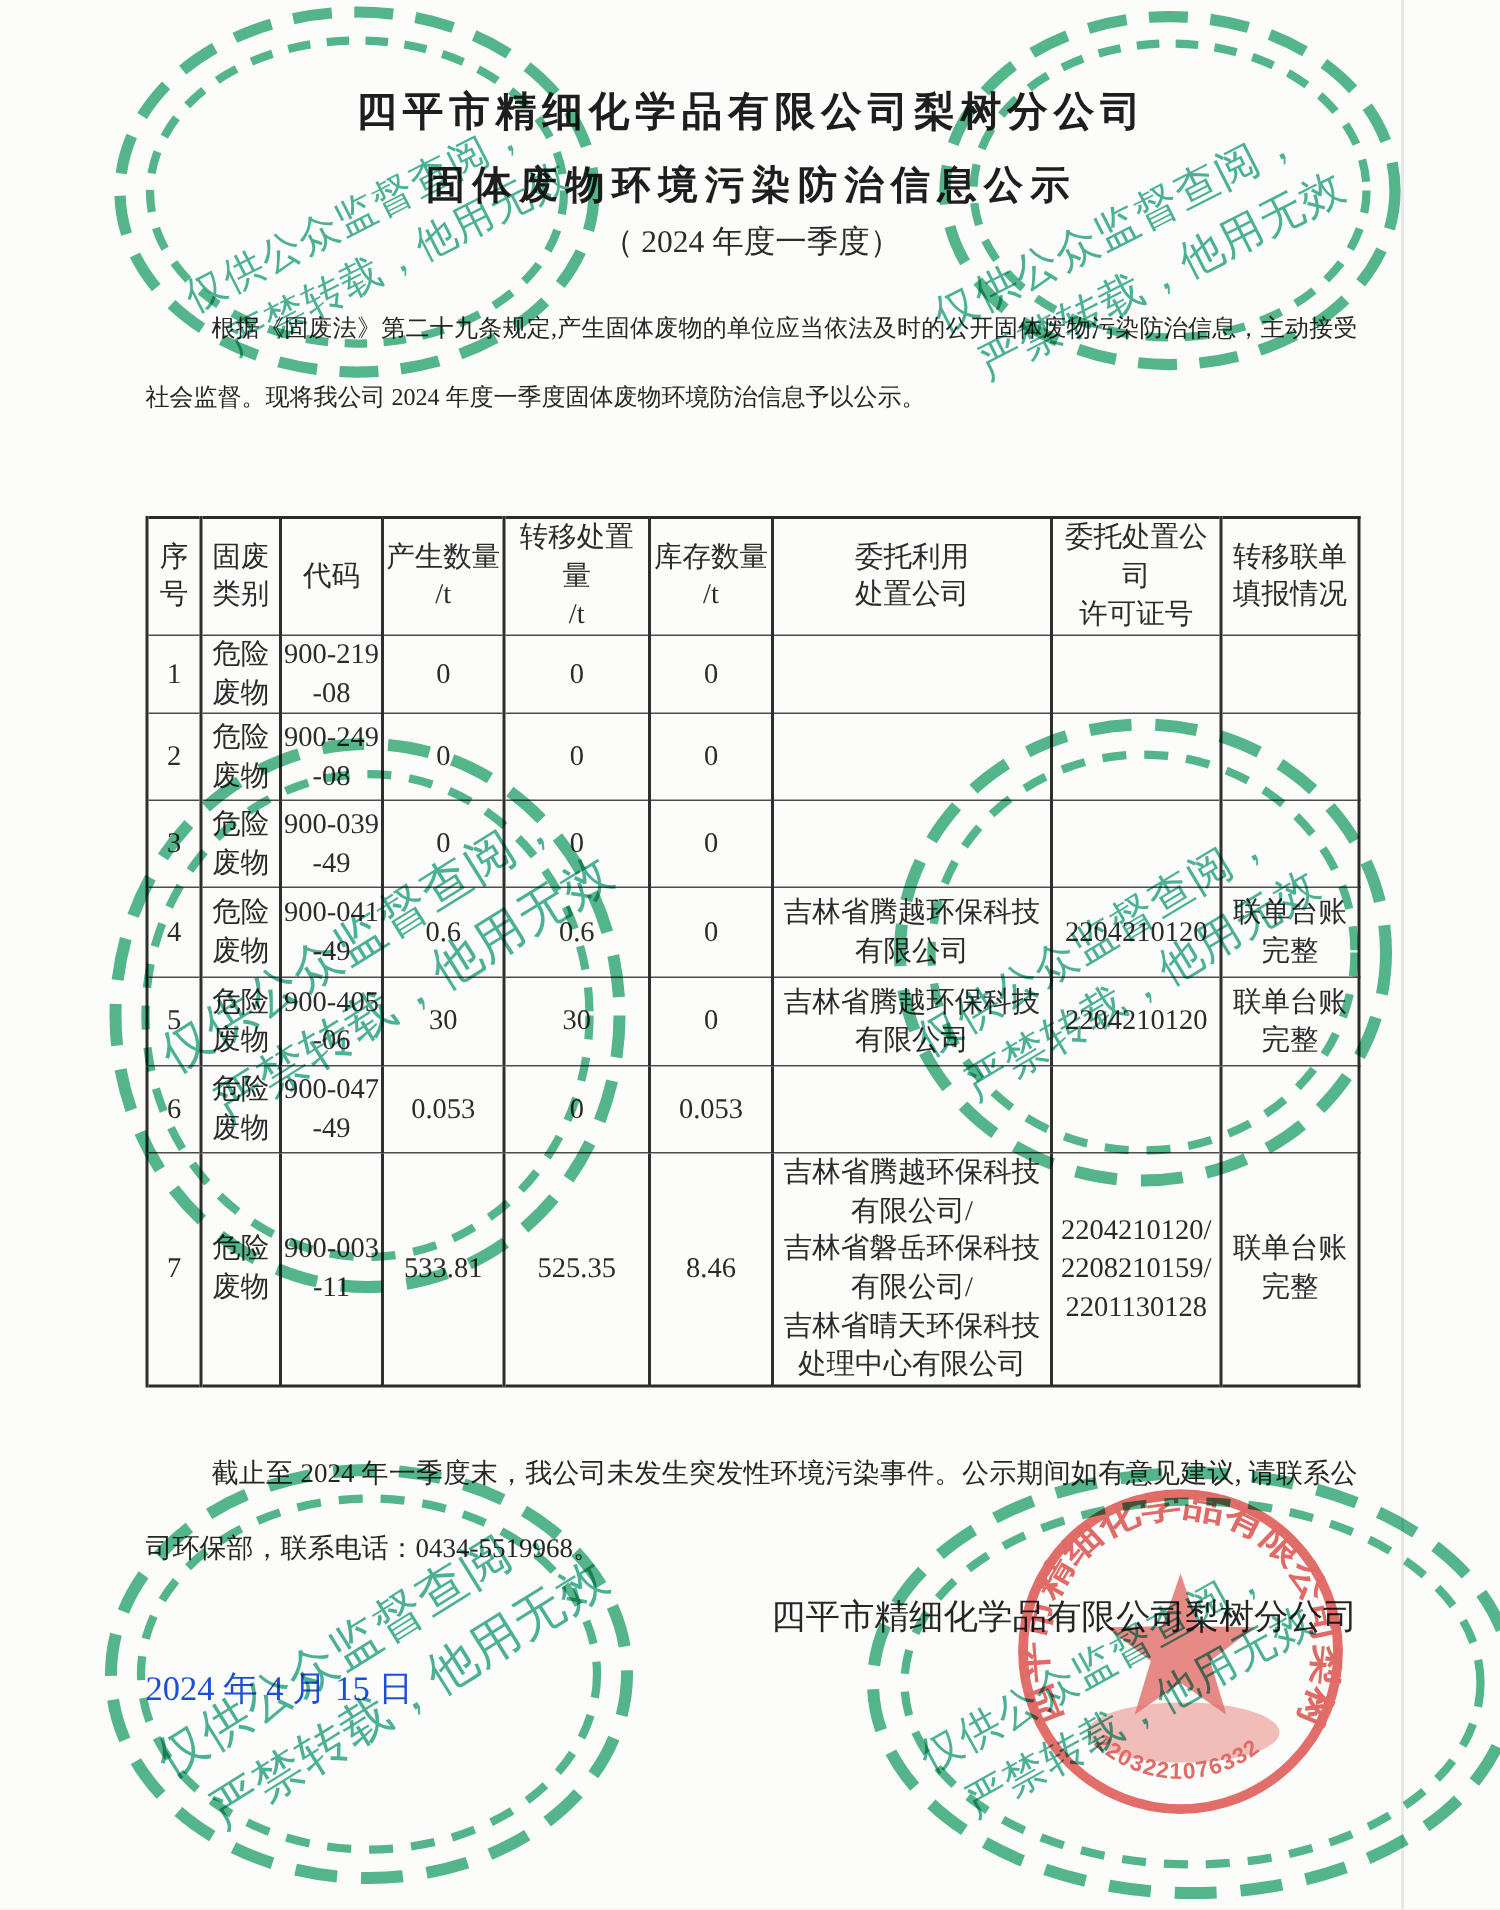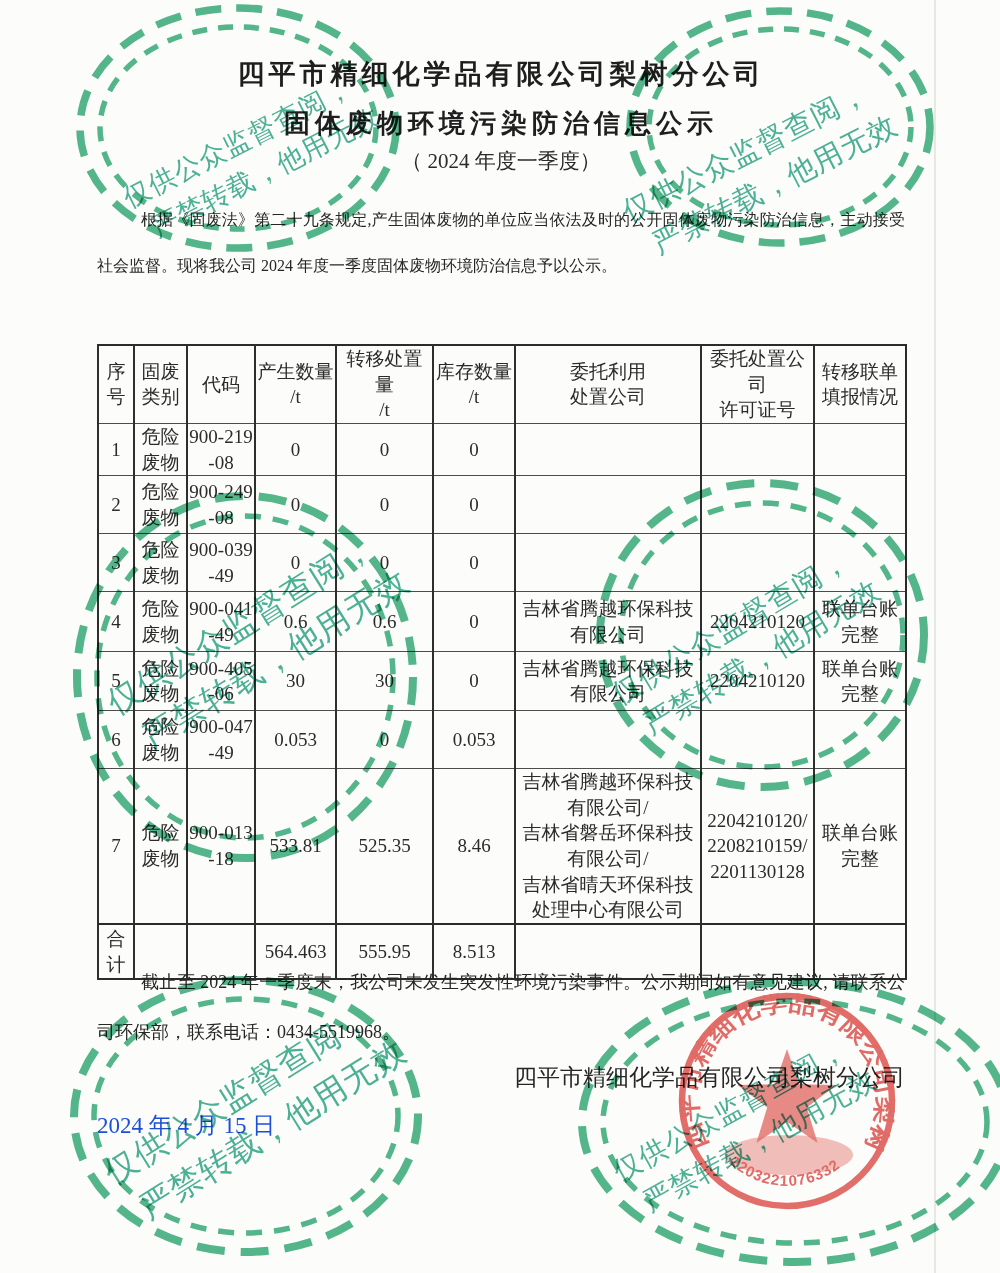--- a/index.html
+++ b/index.html
@@ -161,42 +161,31 @@
       <td class="num">0.053</td>
       <td class="num">0</td>
       <td class="num">0.053</td>
       <td class="company"></td>
       <td class="license"></td>
       <td class="manifest"></td>
     </tr>
     <tr style="height:137px">
       <td>7</td>
       <td>危险废物</td>
-      <td class="code">900-013-18</td>
+      <td class="code">900-003-11</td>
       <td class="num">533.81</td>
       <td class="num">525.35</td>
       <td class="num">8.46</td>
       <td class="company">吉林省腾越环保科技有限公司/
 吉林省磐岳环保科技有限公司/
 吉林省晴天环保科技处理中心有限公司</td>
       <td class="license">2204210120/
 2208210159/
 2201130128</td>
       <td class="manifest">联单台账完整</td>
-    </tr>
-    <tr style="height:55px" class="total-row">
-      <td>合计</td>
-      <td></td>
-      <td class="code"></td>
-      <td class="num">564.463</td>
-      <td class="num">555.95</td>
-      <td class="num">8.513</td>
-      <td class="company"></td>
-      <td class="license"></td>
-      <td class="manifest"></td>
     </tr>
   </tbody>
     </table>
 
   <div class="closing">截止至 2024 年一季度末，我公司未发生突发性环境污染事件。公示期间如有意见建议, 请联系公司环保部，联系电话：0434-5519968。</div>
   <div class="sig-company">四平市精细化学品有限公司梨树分公司</div>
   <div class="sig-date">2024 年 4 月 15 日</div>
 
   <svg class="rings" width="1000" height="1273" viewBox="0 0 1000 1273">
     <g fill="none" stroke="#2fa873" opacity="0.82" stroke-linecap="butt">

